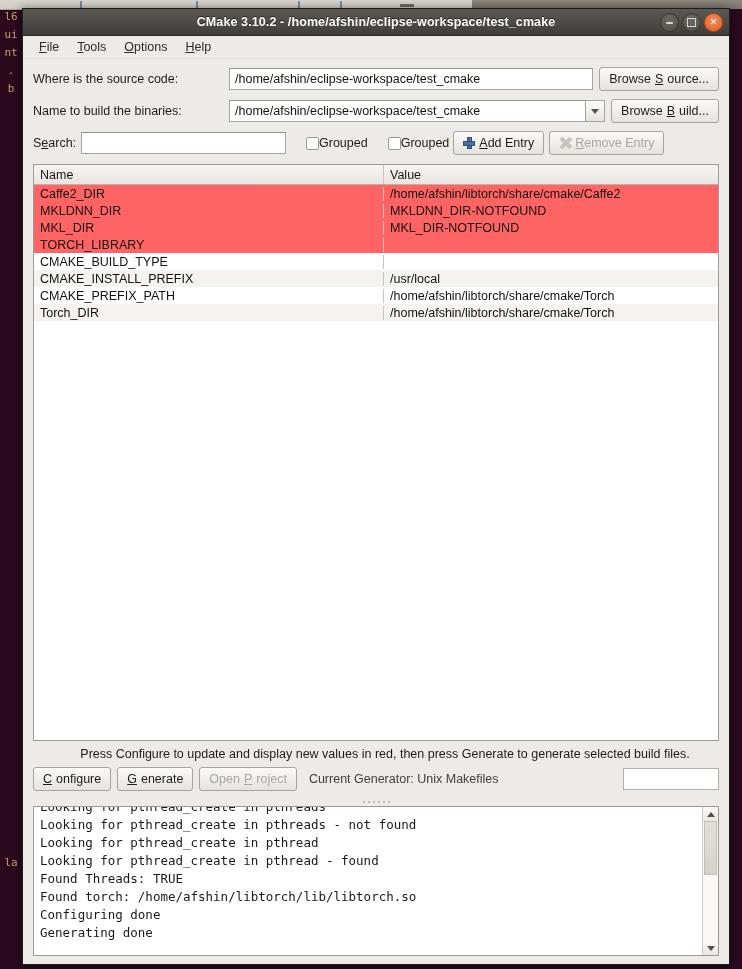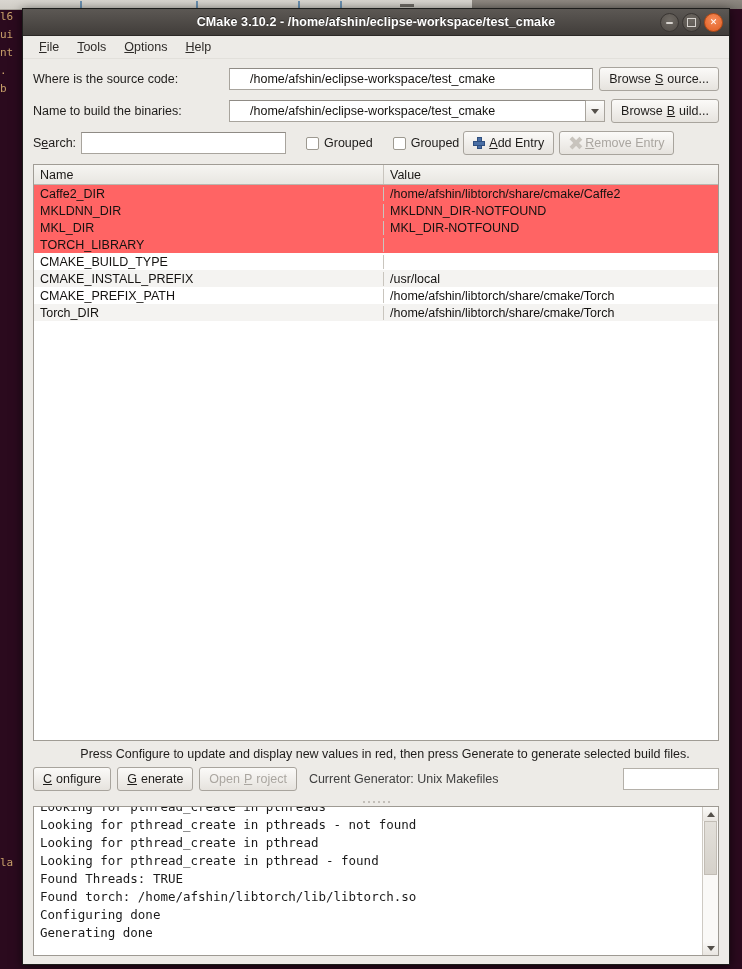--- a/index.html
+++ b/index.html
@@ -17,20 +17,21 @@
   }
   #bg-terminal-lines {
     position: absolute;
     left: 0; top: 8px; width: 22px; height: 961px;
     overflow: hidden;
     font-family: "DejaVu Sans Mono", monospace;
     font-size: 11px;
     line-height: 18px;
     color: #c8a06a;
     white-space: pre;
+    text-align: center;
   }
   #bg-topstrip-left {
     position: absolute; left: 0; top: 0; width: 472px; height: 9px;
     background: linear-gradient(#d9d6d0, #cfccc5);
     border-bottom: 1px solid #a9a59d;
   }
   #bg-topstrip-right {
     position: absolute; left: 472px; top: 0; width: 270px; height: 9px;
     background: linear-gradient(#8e8881, #7d7871);
   }
@@ -107,21 +108,21 @@
   .form-label {
     font-size: 12.5px; color: #1e1c1a;
     width: 196px; flex: none;
   }
   .tfield {
     height: 22px;
     background: #ffffff;
     border: 1px solid #a8a49d;
     border-top-color: #8f8b85;
     display: flex; align-items: center;
-    padding: 0 20px;
+    padding: 0 5px;
     font-size: 12.5px; color: #15130f;
     box-sizing: border-box;
   }
   .tfield.grow { flex: 1 1 auto; min-width: 0; }
   .combo-arrow {
     width: 19px; height: 22px; flex: none;
     background: linear-gradient(#fdfdfc, #e7e4df);
     border: 1px solid #a8a49d; border-left: none;
     display: flex; align-items: center; justify-content: center;
     box-sizing: border-box; cursor: pointer;
@@ -149,21 +150,21 @@
   .btn.disabled { color: #aaa6a0; cursor: default; }
   .btn.browse { margin-left: 6px; flex: none; }
 
   
   #search-row { display: flex; align-items: center; height: 28px; gap: 0; }
   #search-row .form-label { width: 48px; }
   #search-input {
     width: 205px; flex: none; height: 22px;
   }
   .chk-wrap {
-    display: flex; align-items: center; gap: 5px;
+    display: flex; align-items: center; 
     margin-left: 20px; font-size: 12.5px; color: #1e1c1a;
     cursor: pointer;
   }
   .chk {
     width: 13px; height: 13px;
     background: #ffffff;
     border: 1px solid #9d9990;
     border-radius: 2px;
     box-sizing: border-box;
   }

